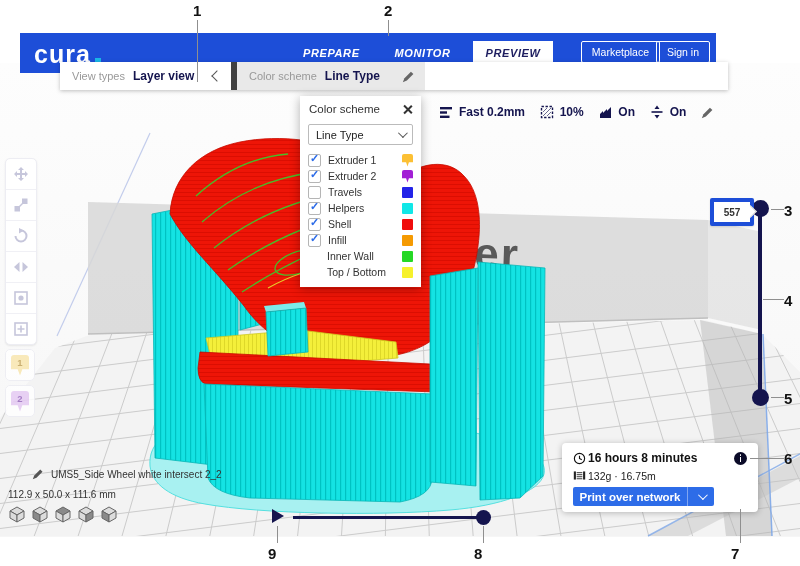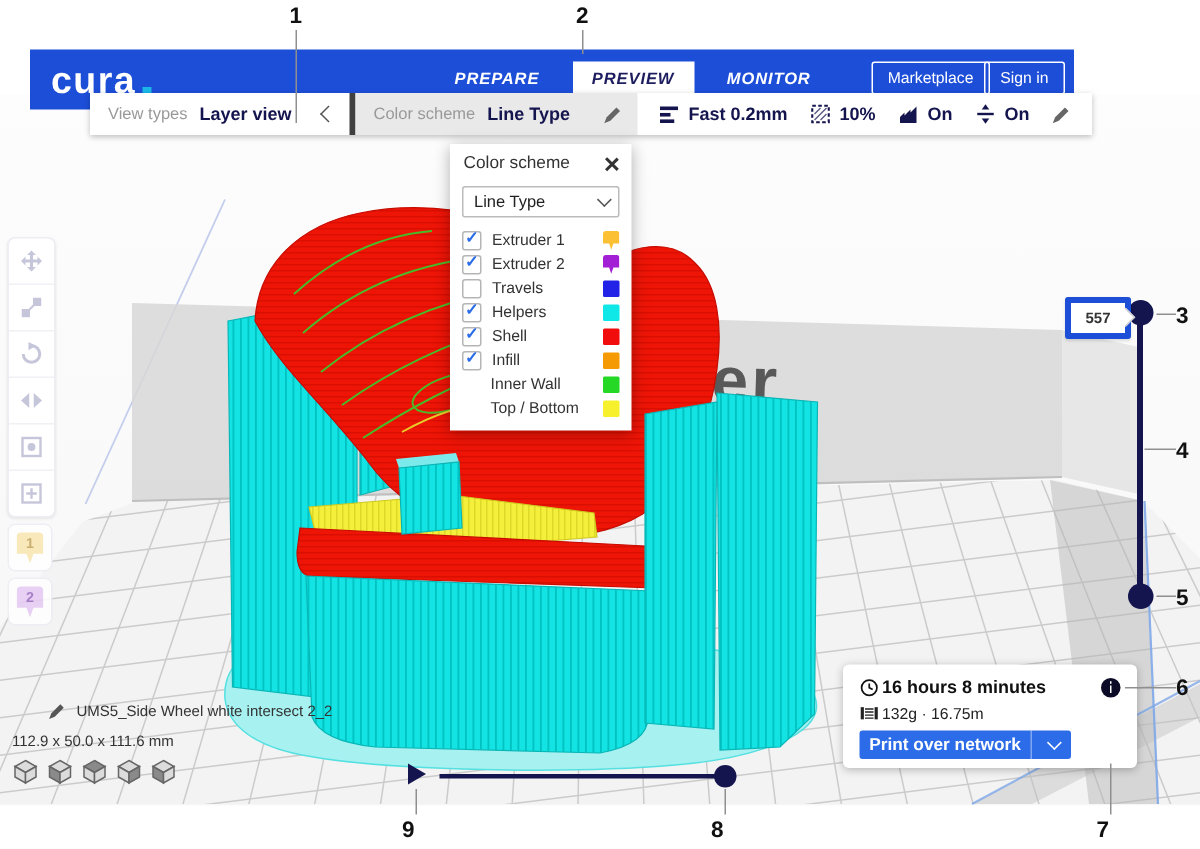--- a/index.html
+++ b/index.html
@@ -24,23 +24,23 @@
   .nav-btn{position:absolute;top:8px;height:22px;background:transparent;border:1px solid #fff;
       border-radius:2px;color:#fff;font-size:10.5px;font-family:"Liberation Sans",sans-serif;
       padding:0 10px;cursor:pointer;}
   #btn-marketplace{right:56px;}
   #btn-signin{right:6px;}
 
   
   #stage-menu{position:absolute;left:60px;top:62px;width:668px;height:28px;background:#fff;z-index:20;
       display:flex;box-shadow:0 1px 4px rgba(0,0,0,.25);font-size:11px;}
   .sm-sec{display:flex;align-items:center;height:100%;}
-  #sm-view{width:177px;border-right:4px solid #404040;padding-left:12px;box-sizing:border-box;}
+  #sm-view{width:177px;border-right:6px solid #404040;padding-left:12px;box-sizing:border-box;}
   #sm-color{width:188px;background:#e9e9e9;padding-left:12px;box-sizing:border-box;}
-  #sm-settings{flex:1;justify-content:space-between;padding:0 14px;box-sizing:border-box;}
+  #sm-settings{flex:1;justify-content:space-between;padding:0 14px;box-sizing:border-box;margin-top:36px;}
   .sm-label{color:#999;margin-right:8px;}
   .sm-value{color:#14144e;font-weight:bold;font-size:12px;}
   .chev-left{margin-left:auto;margin-right:10px;width:7px;height:7px;border-left:1.5px solid #555;
      border-bottom:1.5px solid #555;transform:rotate(45deg);}
   .setting{display:flex;align-items:center;gap:6px;color:#14144e;font-weight:bold;font-size:12px;}
   .icon-svg{display:block;}
 
   
   #popup{position:absolute;left:300px;top:96px;width:121px;z-index:30;background:#fff;
      box-shadow:0 2px 10px rgba(0,0,0,.3);padding-bottom:7px;}
@@ -253,22 +253,22 @@
   <div class="top-strip"></div>
   <div class="bottom-strip"></div>
 
   <header id="navbar">
     <div class="logo">
       <span>cura</span>
       <span class="logo-dot"></span>
     </div>
     <nav id="tabs">
         <div class="tab">PREPARE</div>
+        <div class="tab">MONITOR</div>
         <div class="tab active">PREVIEW</div>
-        <div class="tab">MONITOR</div>
       </nav>
     <button class="nav-btn" id="btn-marketplace">Marketplace</button>
     <button class="nav-btn" id="btn-signin">Sign in</button>
   </header>
 
   <div id="stage-menu">
     <div class="sm-sec" id="sm-view">
       <span class="sm-label">View types</span>
       <span class="sm-value">Layer view</span>
       <span class="chev-left"></span>

